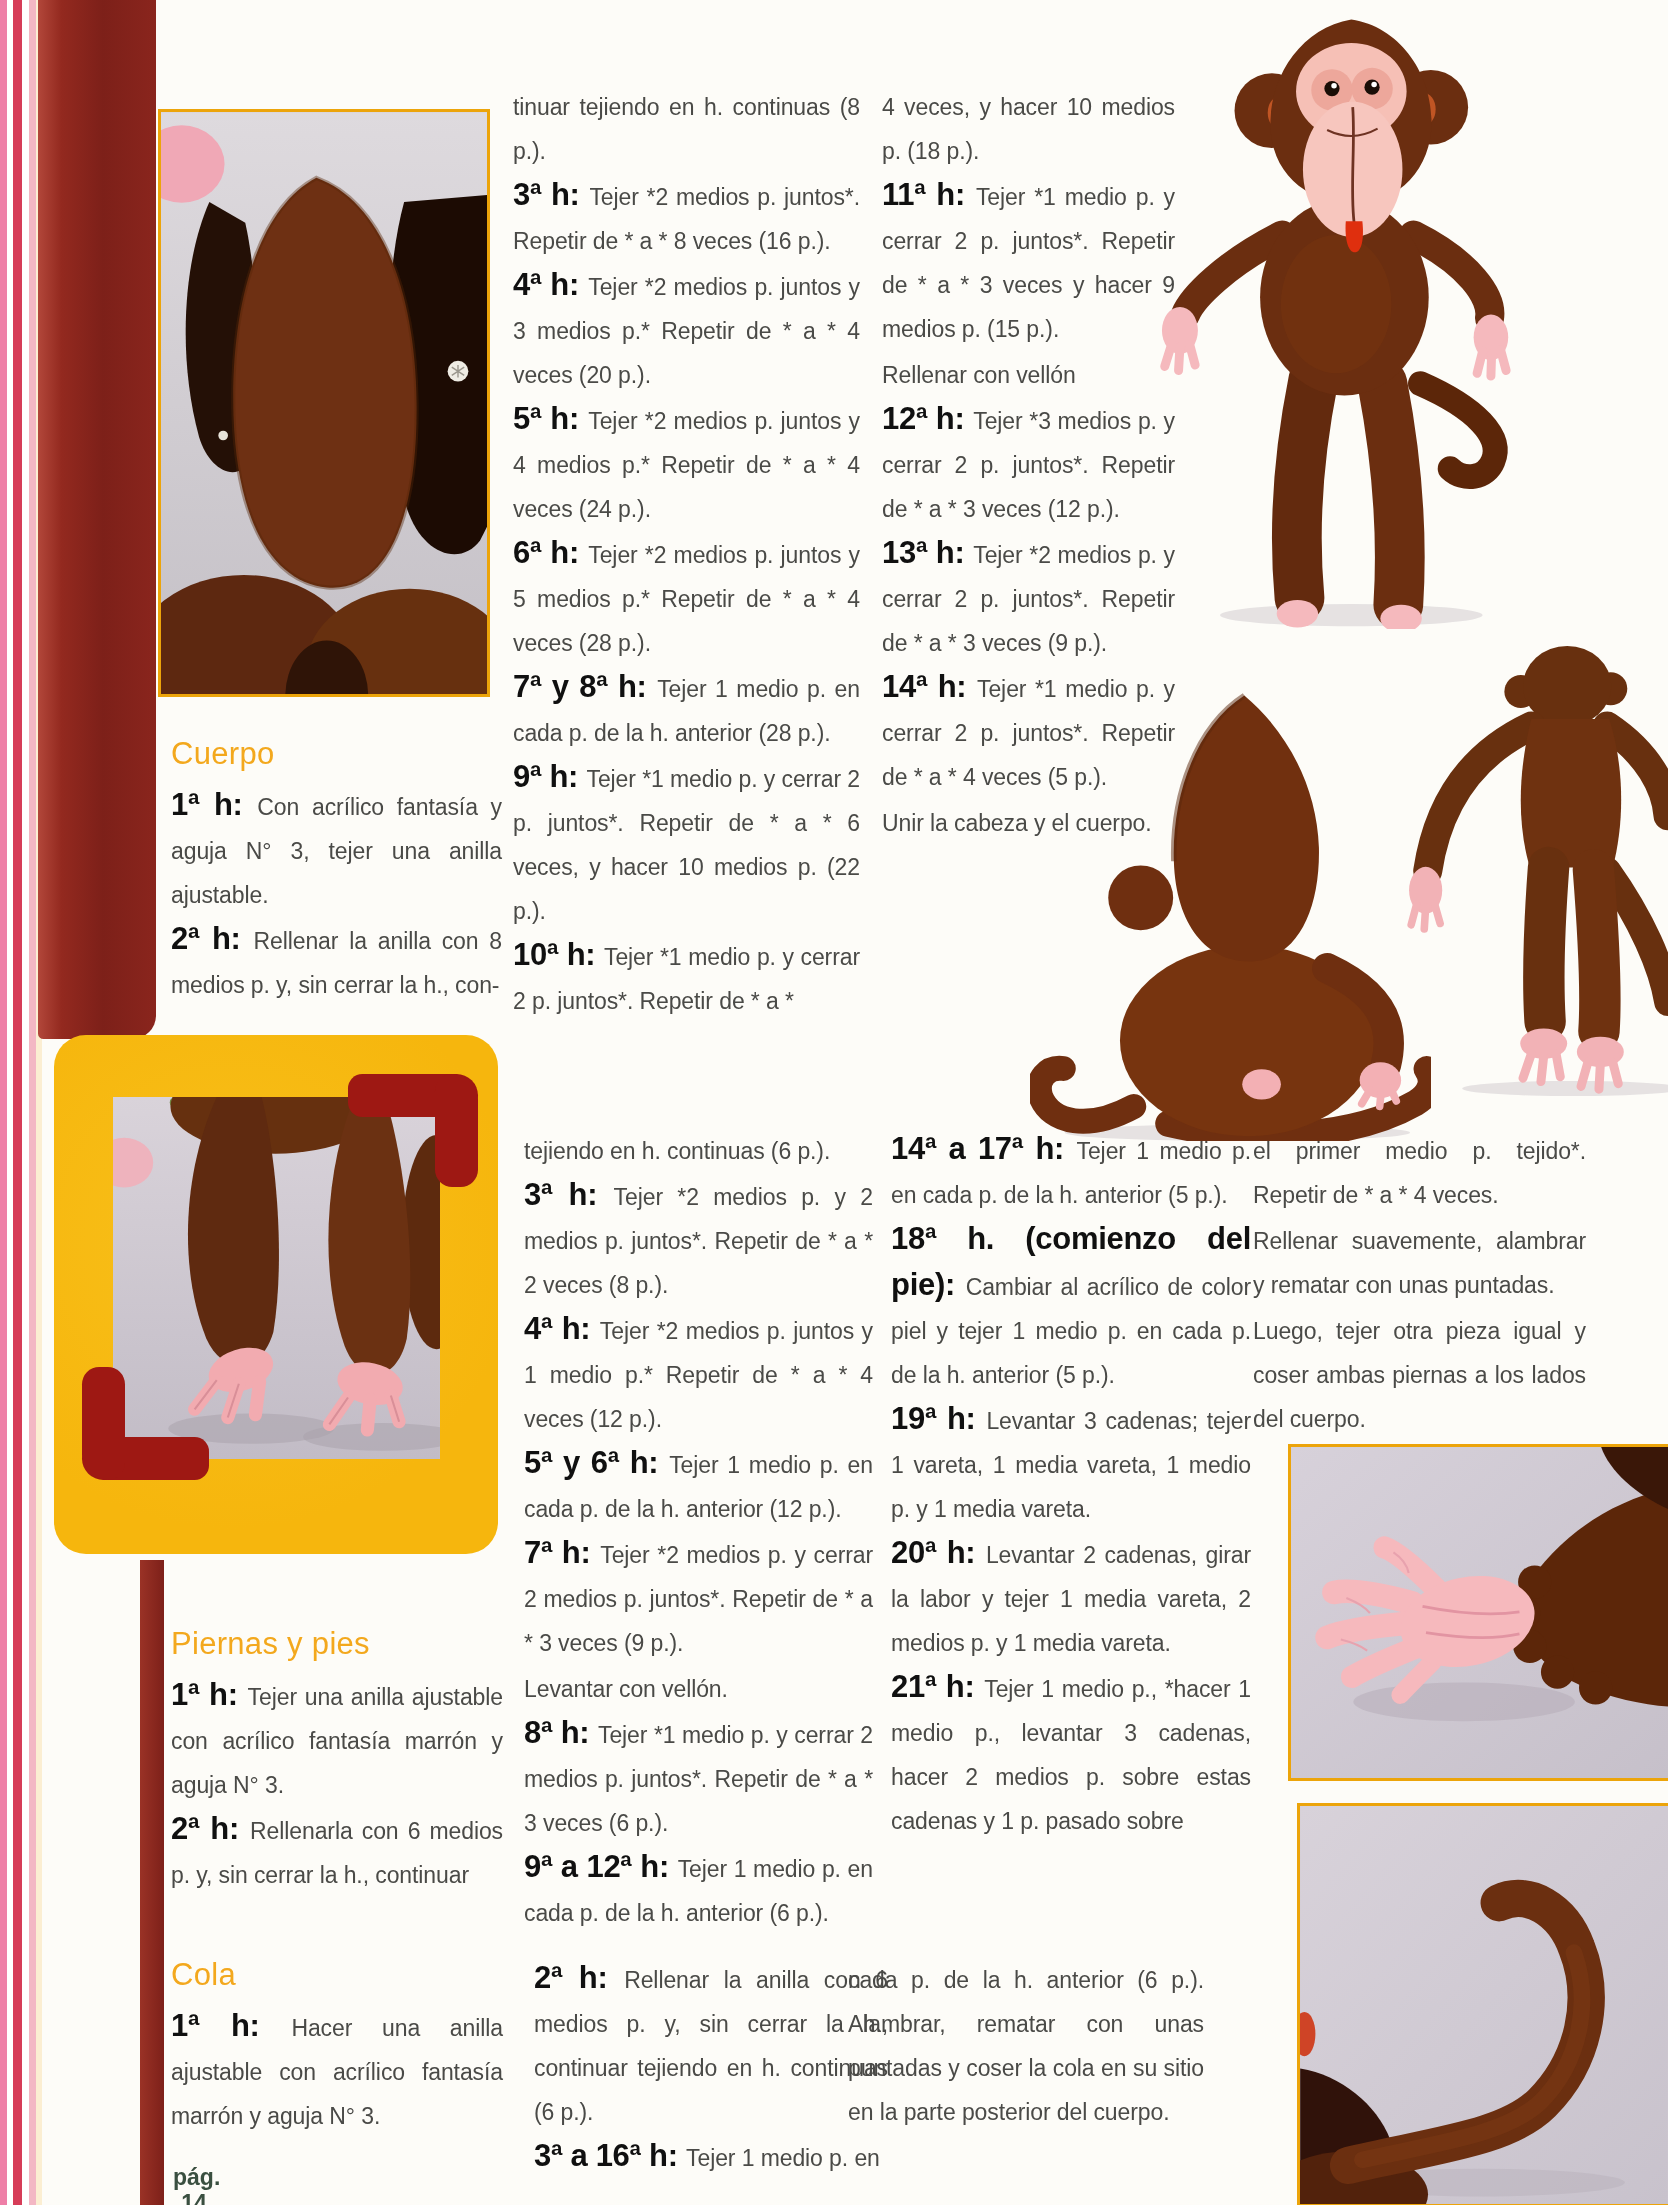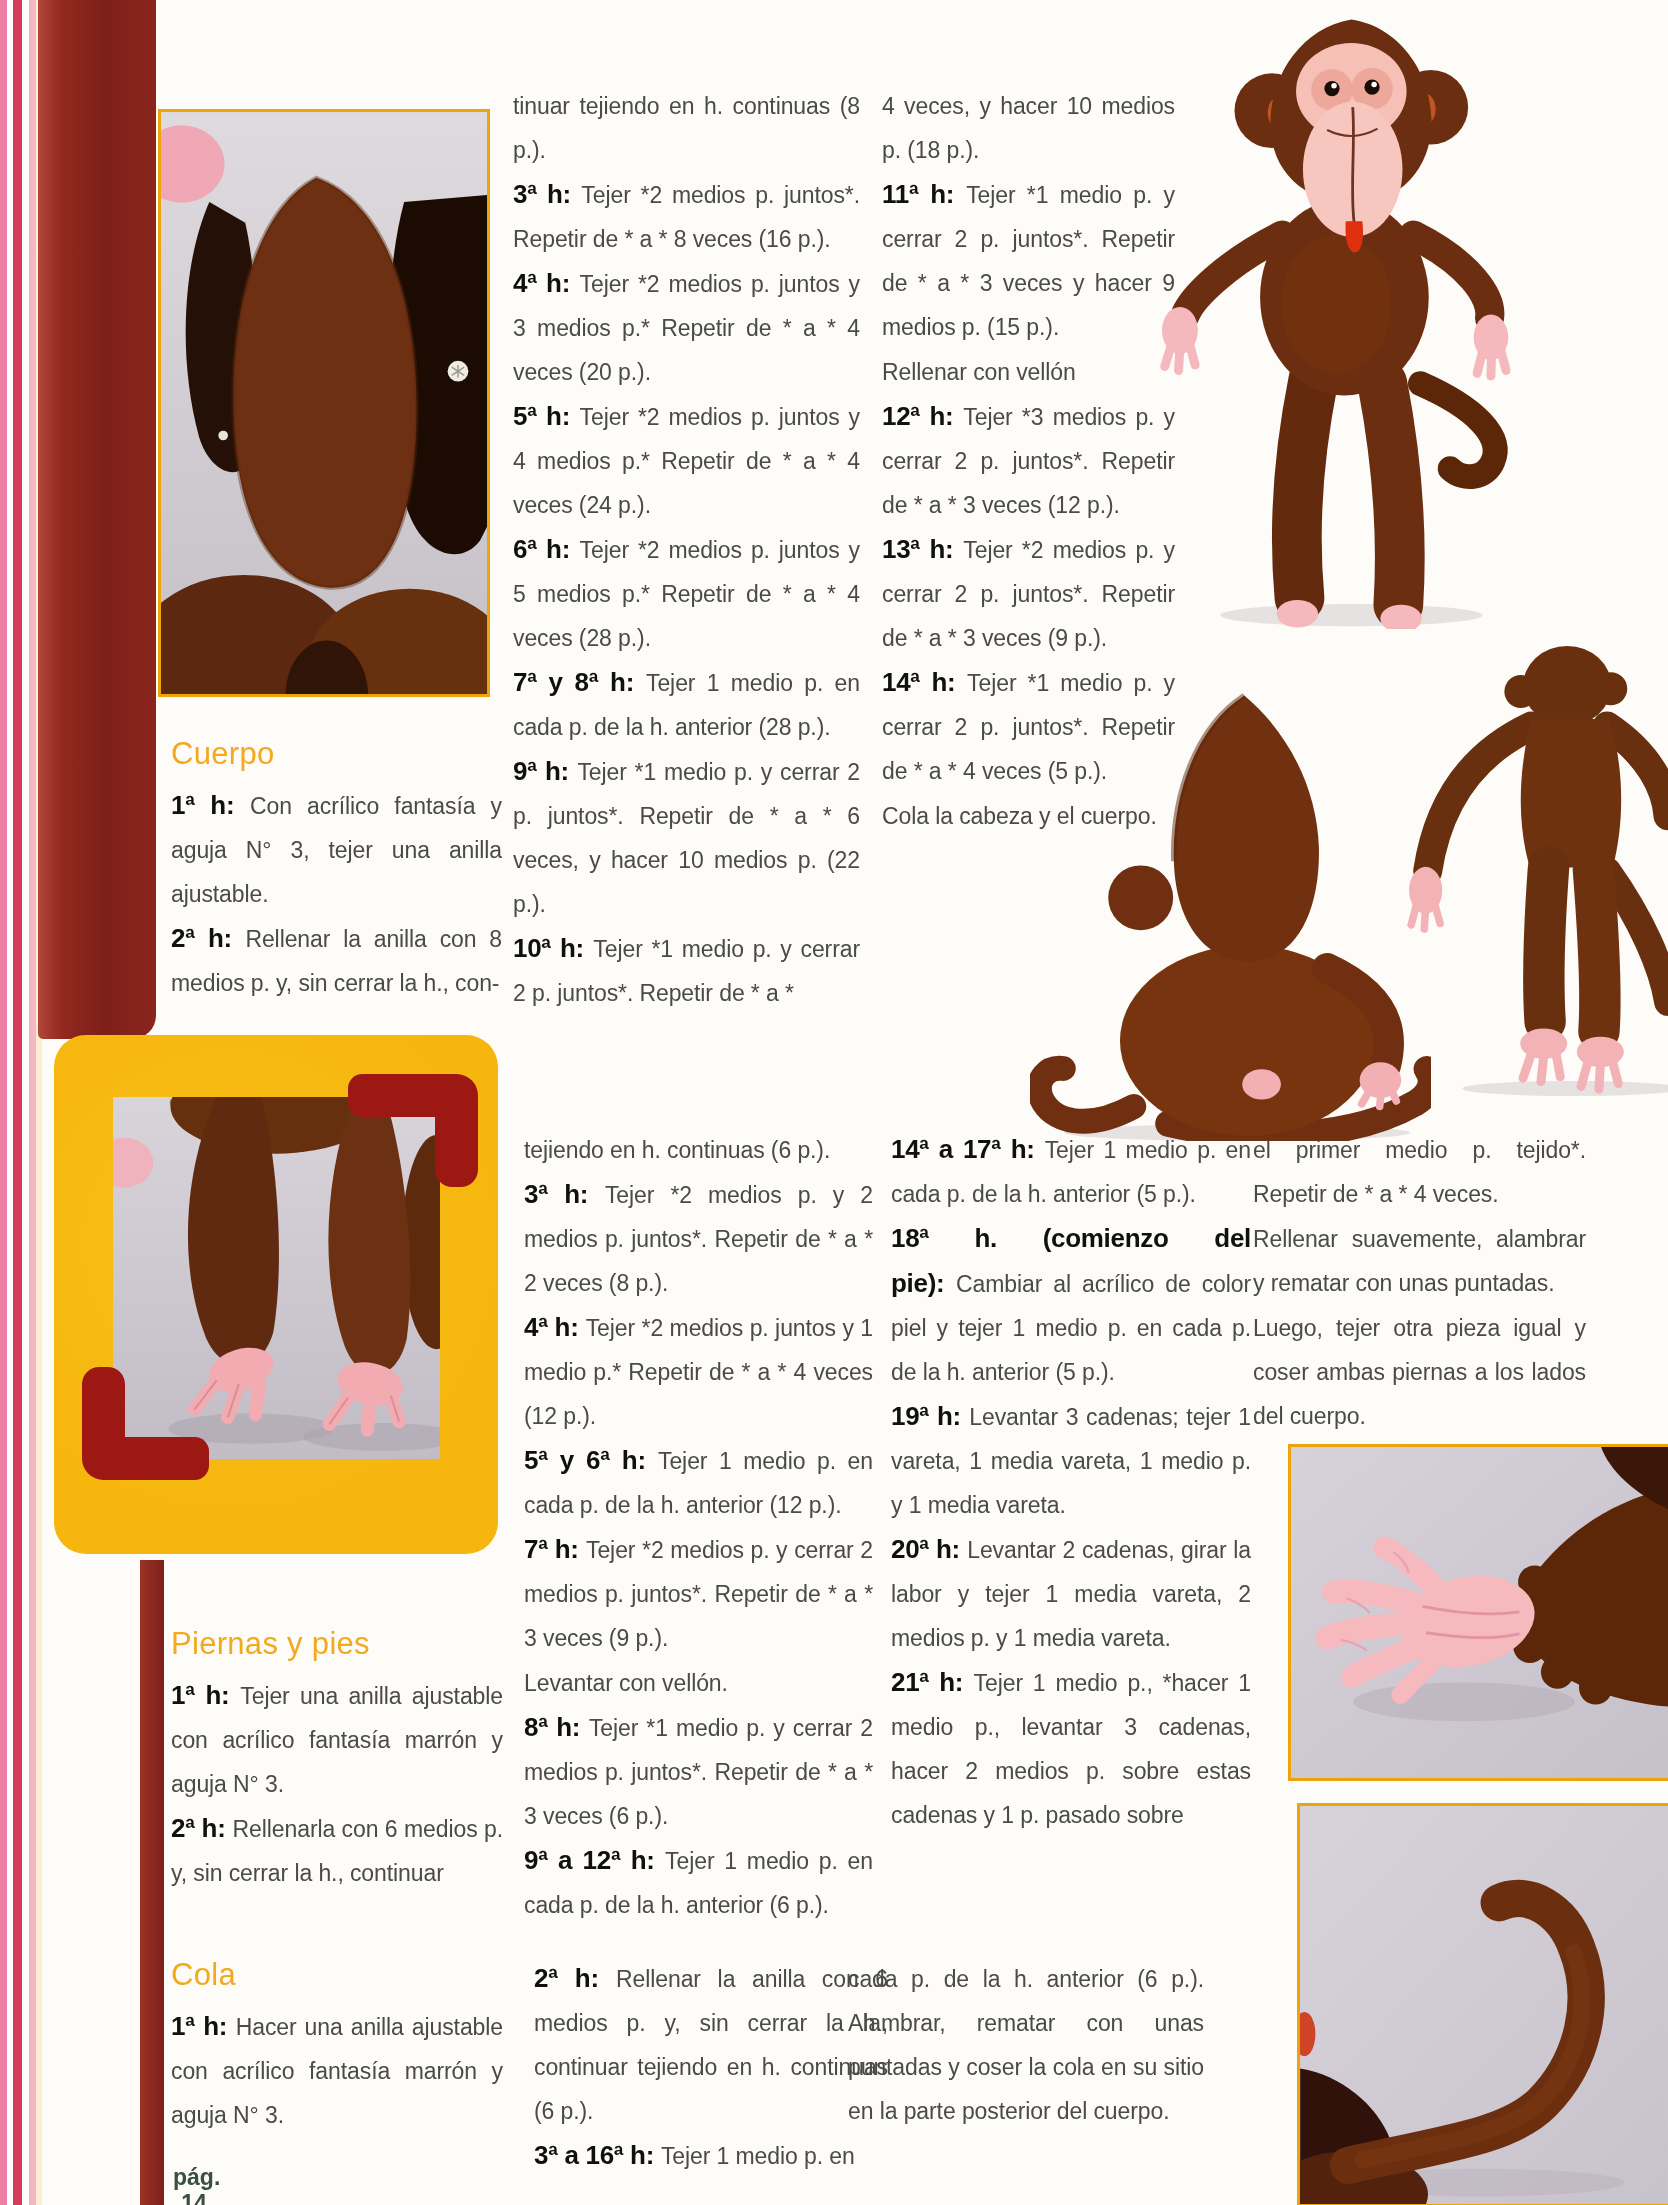--- a/index.html
+++ b/index.html
@@ -39,21 +39,21 @@
   .c-tr .bh{left:0;top:0;width:100%;height:43px;border-radius:21.4px 32px 32px 21.4px;}
   .c-tr .bv{right:0;top:0;width:43px;height:100%;border-radius:21.4px 32px 21.4px 21.4px;}
   .c-bl{left:28px;top:332px;width:127px;height:113px;}
   .c-bl .bh{left:0;bottom:0;width:100%;height:43px;border-radius:32px 21.4px 21.4px 32px;}
   .c-bl .bv{left:0;bottom:0;width:43px;height:100%;border-radius:21.4px 21.4px 21.4px 32px;}
 
   
   .col{position:absolute;}
   .para{margin:0;text-align:justify;font-size:23px;line-height:44px;color:var(--c-text,#4a4a47);
         letter-spacing:-0.1px;}
-  .para b{font-size:26px;color:var(--c-label,#101010);letter-spacing:-0.3px;}
+  .para b{font-size:31px;color:var(--c-label,#101010);letter-spacing:-0.3px;}
   .para b:not(:empty)::after{content:"\00a0";}
   h2{margin:0 0 11px 0;font-size:31px;line-height:36px;font-weight:400;
      color:var(--c-heading,#f3a81d);letter-spacing:0.3px;}
   .pageno{position:absolute;left:173px;top:2145px;color:var(--c-footer,#3a4f40);
      font-weight:700;font-size:23px;line-height:26px;margin-top:19px;}
   .pageno .num{padding-left:8.3px;}
 
   .fig{position:absolute;}
 </style>
 </head>
@@ -259,21 +259,21 @@
     <p class="para"><b>10ª h:</b><span>Tejer *1 medio p. y cerrar 2 p. juntos*. Repetir de * a *</span></p>
   </div>
 
   <div class="col" style="left:882px;top:83px;width:293px">
     <p class="para"><b></b><span>4 veces, y hacer 10 medios p. (18 p.).</span></p>
     <p class="para"><b>11ª h:</b><span>Tejer *1 medio p. y cerrar 2 p. juntos*. Repetir de * a * 3 veces y hacer 9 medios p. (15 p.).</span></p>
     <p class="para"><b></b><span>Rellenar con vellón</span></p>
     <p class="para"><b>12ª h:</b><span>Tejer *3 medios p. y cerrar 2 p. juntos*. Repetir de * a * 3 veces (12 p.).</span></p>
     <p class="para"><b>13ª h:</b><span>Tejer *2 medios p. y cerrar 2 p. juntos*. Repetir de * a * 3 veces (9 p.).</span></p>
     <p class="para"><b>14ª h:</b><span>Tejer *1 medio p. y cerrar 2 p. juntos*. Repetir de * a * 4 veces (5 p.).</span></p>
-    <p class="para"><b></b><span>Cola la cabeza y el cuerpo.</span></p>
+    <p class="para"><b></b><span>Unir la cabeza y el cuerpo.</span></p>
   </div>
 
   <div class="col" style="left:171px;top:1626px;width:332px">
     <h2>Piernas y pies</h2>
     <p class="para"><b>1ª h:</b><span>Tejer una anilla ajustable con acrílico fantasía marrón y aguja N° 3.</span></p>
     <p class="para"><b>2ª h:</b><span>Rellenarla con 6 medios p. y, sin cerrar la h., continuar</span></p>
   </div>
 
   <div class="col" style="left:524px;top:1127px;width:349px">
     <p class="para"><b></b><span>tejiendo en h. continuas (6 p.).</span></p>

